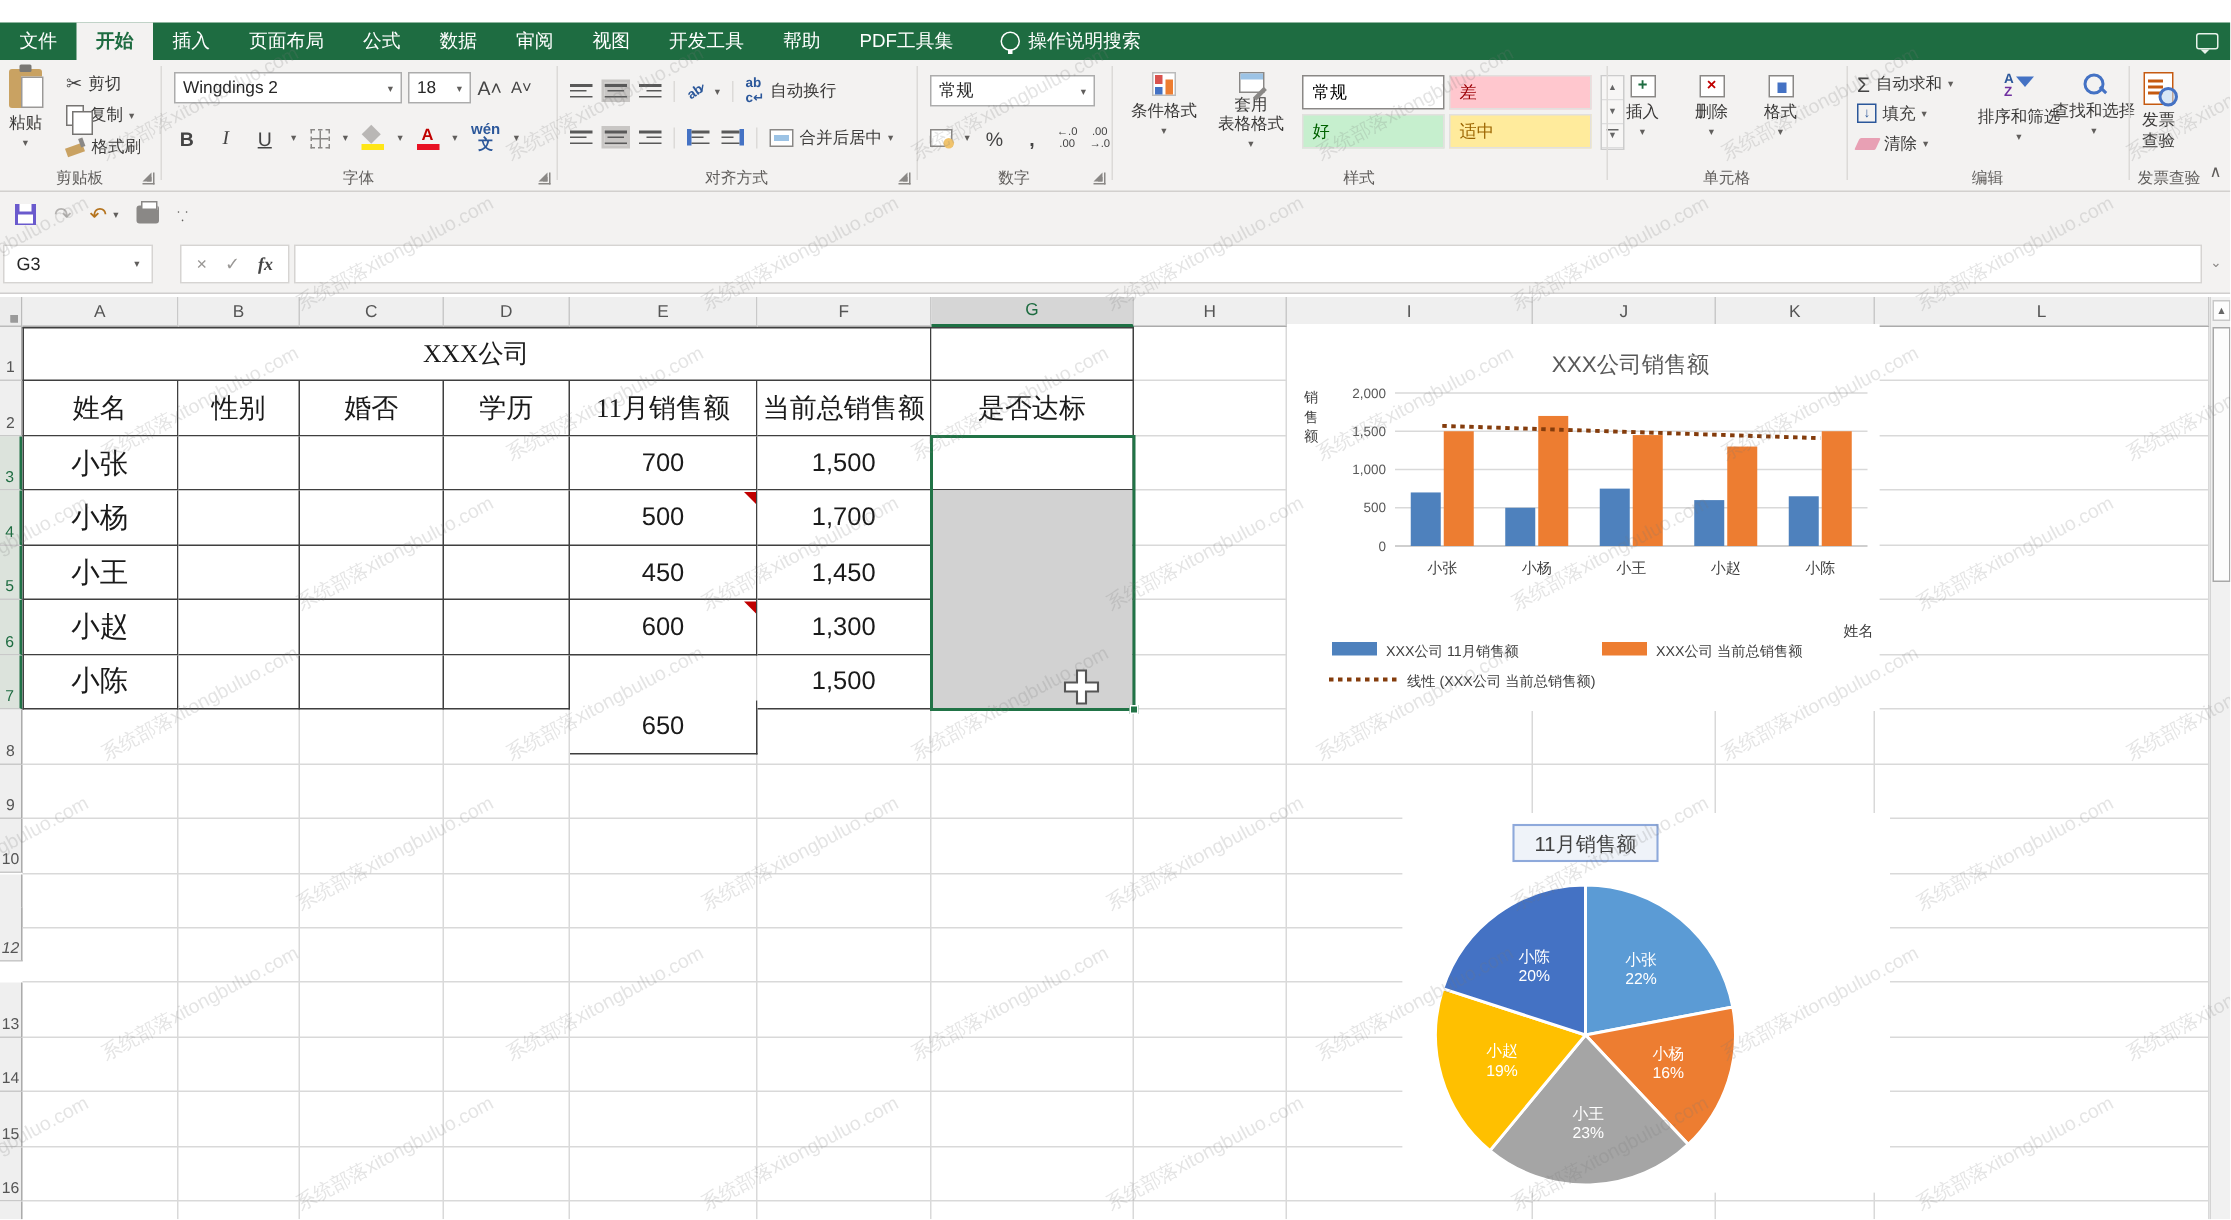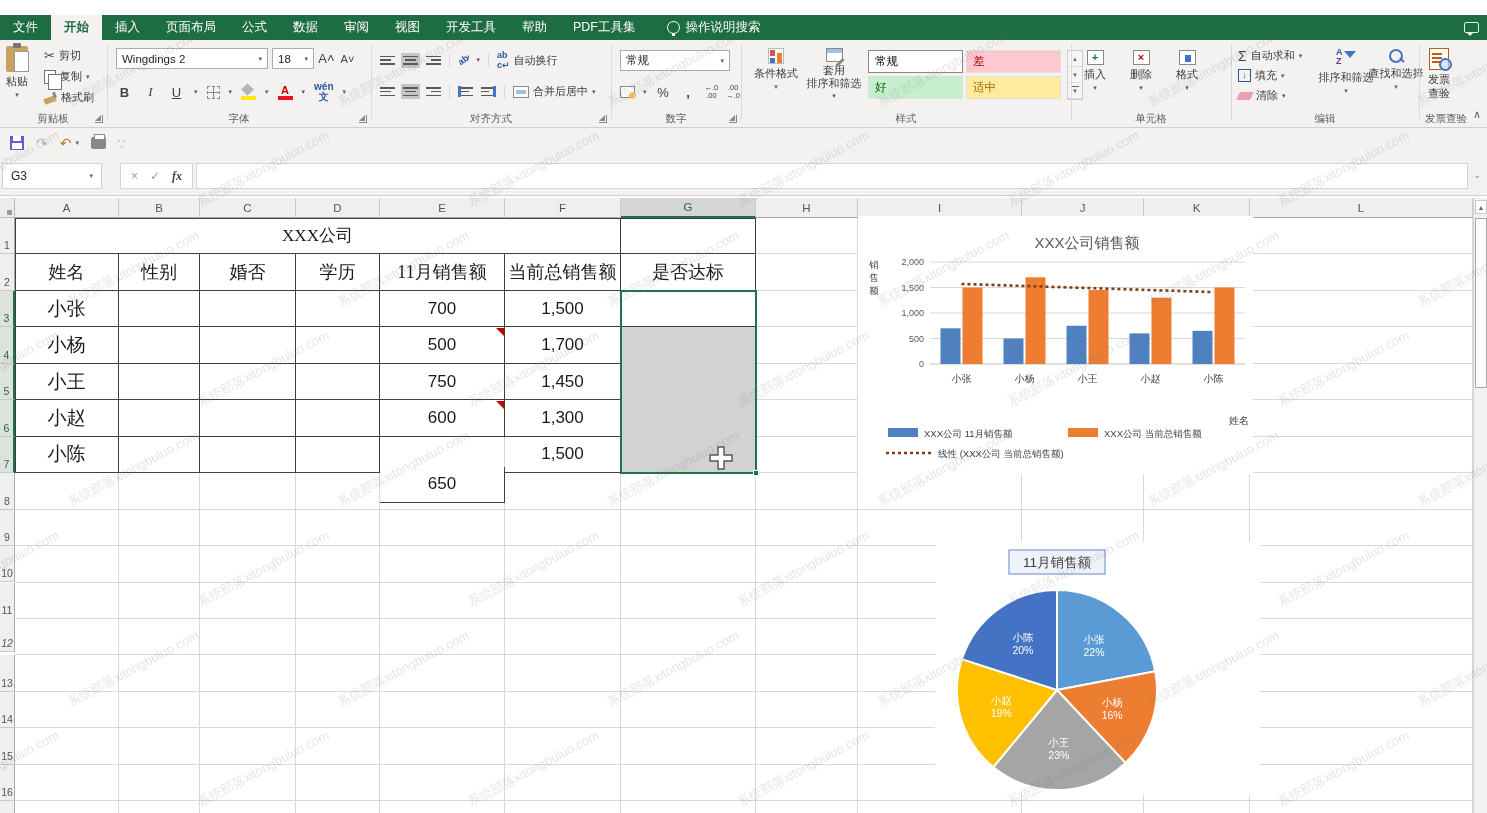--- a/index.html
+++ b/index.html
@@ -306,21 +306,21 @@
             <i></i>
             <i></i>
             <i></i>
           </span>
       <span>条件格式</span>
       <span class="dd">▾</span>
     </div>
     <div class="bigbtn" style="position:absolute;left:64px;top:8px;width:56px">
       <span class="i-ftable"></span>
       <span style="white-space:pre-line;text-align:center;line-height:13px">套用
-排序和筛选</span>
+表格格式</span>
       <span class="dd">▾</span>
     </div>
     <div id="stylegallery" style="position:absolute;left:126px;top:10px;display:grid;grid-template-columns:95px 95px;grid-gap:3px">
           <div class="galitem sel" style="background: rgb(255, 255, 255); color: rgb(0, 0, 0);">常规</div>
           <div class="galitem" style="background: rgb(255, 199, 206); color: rgb(156, 0, 6);">差</div>
           <div class="galitem" style="background: rgb(198, 239, 206); color: rgb(0, 97, 0);">好</div>
           <div class="galitem" style="background: rgb(255, 235, 156); color: rgb(156, 101, 0);">适中</div>
         </div>
     <div class="galscroll" style="position:absolute;left:325px;top:10px;height:50px">
       <div>▲</div>
@@ -441,21 +441,21 @@
       <div class="rowhdr" style="left: 0px; top: 56.45px; height: 36.45px;">2</div>
       <div class="rowhdr sel" style="left: 0px; top: 92.9px; height: 36.45px;">3</div>
       <div class="rowhdr sel" style="left: 0px; top: 129.35px; height: 36.45px;">4</div>
       <div class="rowhdr sel" style="left: 0px; top: 165.8px; height: 36.45px;">5</div>
       <div class="rowhdr sel" style="left: 0px; top: 202.25px; height: 36.45px;">6</div>
       <div class="rowhdr sel" style="left: 0px; top: 238.7px; height: 36.45px;">7</div>
       <div class="rowhdr" style="left: 0px; top: 275.15px; height: 36.45px;">8</div>
       <div class="rowhdr" style="left: 0px; top: 311.6px; height: 36.45px;">9</div>
       <div class="rowhdr" style="left: 0px; top: 348.05px; height: 36.45px; text-align: center;">10</div>
       <div class="rowhdr" style="left: 0px; top: 384.5px; height: 36.45px;">11</div>
-      <div class="rowhdr" style="left: 0px; top: 418px; height: 36.45px; font-style: italic;">12</div>
+      <div class="rowhdr" style="left: 0px; top: 407px; height: 36.45px; font-style: italic;">12</div>
       <div class="rowhdr" style="left: 0px; top: 457.4px; height: 36.45px;">13</div>
       <div class="rowhdr" style="left: 0px; top: 493.85px; height: 36.45px;">14</div>
       <div class="rowhdr" style="left: 0px; top: 530.3px; height: 36.45px;">15</div>
       <div class="rowhdr" style="left: 0px; top: 566.75px; height: 36.45px;">16</div>
       <div class="rowhdr" style="left: 0px; top: 603.2px; height: 36.45px;">17</div>
       <div class="gl" style="left: 118px; top: 20px; width: 1px; height: 595px;"></div>
       <div class="gl" style="left: 199px; top: 20px; width: 1px; height: 595px;"></div>
       <div class="gl" style="left: 295px; top: 20px; width: 1px; height: 595px;"></div>
       <div class="gl" style="left: 379px; top: 20px; width: 1px; height: 595px;"></div>
       <div class="gl" style="left: 504px; top: 20px; width: 1px; height: 595px;"></div>
@@ -502,21 +502,21 @@
       <div class="cell " style="left: 119px; top: 129.35px; width: 81px; height: 36.45px; font-size: 18px;"></div>
       <div class="cell " style="left: 200px; top: 129.35px; width: 96px; height: 36.45px; font-size: 18px;"></div>
       <div class="cell " style="left: 296px; top: 129.35px; width: 84px; height: 36.45px; font-size: 18px;"></div>
       <div class="cell num" style="left: 380px; top: 129.35px; width: 125px; height: 36.45px; font-size: 17px;">500</div>
       <div class="cell num" style="left: 505px; top: 129.35px; width: 116px; height: 36.45px; font-size: 17px;">1,700</div>
       <div class="cell " style="left: 621px; top: 129.35px; width: 135px; height: 36.45px; font-size: 18px;"></div>
       <div class="cell " style="left: 15px; top: 165.8px; width: 104px; height: 36.45px; font-size: 19px;">小王</div>
       <div class="cell " style="left: 119px; top: 165.8px; width: 81px; height: 36.45px; font-size: 18px;"></div>
       <div class="cell " style="left: 200px; top: 165.8px; width: 96px; height: 36.45px; font-size: 18px;"></div>
       <div class="cell " style="left: 296px; top: 165.8px; width: 84px; height: 36.45px; font-size: 18px;"></div>
-      <div class="cell num" style="left: 380px; top: 165.8px; width: 125px; height: 36.45px; font-size: 17px;">750</div>
+      <div class="cell num" style="left: 380px; top: 165.8px; width: 125px; height: 36.45px; font-size: 17px;">450</div>
       <div class="cell num" style="left: 505px; top: 165.8px; width: 116px; height: 36.45px; font-size: 17px;">1,450</div>
       <div class="cell " style="left: 621px; top: 165.8px; width: 135px; height: 36.45px; font-size: 18px;"></div>
       <div class="cell " style="left: 15px; top: 202.25px; width: 104px; height: 36.45px; font-size: 19px;">小赵</div>
       <div class="cell " style="left: 119px; top: 202.25px; width: 81px; height: 36.45px; font-size: 18px;"></div>
       <div class="cell " style="left: 200px; top: 202.25px; width: 96px; height: 36.45px; font-size: 18px;"></div>
       <div class="cell " style="left: 296px; top: 202.25px; width: 84px; height: 36.45px; font-size: 18px;"></div>
       <div class="cell num" style="left: 380px; top: 202.25px; width: 125px; height: 36.45px; font-size: 17px;">600</div>
       <div class="cell num" style="left: 505px; top: 202.25px; width: 116px; height: 36.45px; font-size: 17px;">1,300</div>
       <div class="cell " style="left: 621px; top: 202.25px; width: 135px; height: 36.45px; font-size: 18px;"></div>
       <div class="cell " style="left: 15px; top: 238.7px; width: 104px; height: 36.45px; font-size: 19px;">小陈</div>

